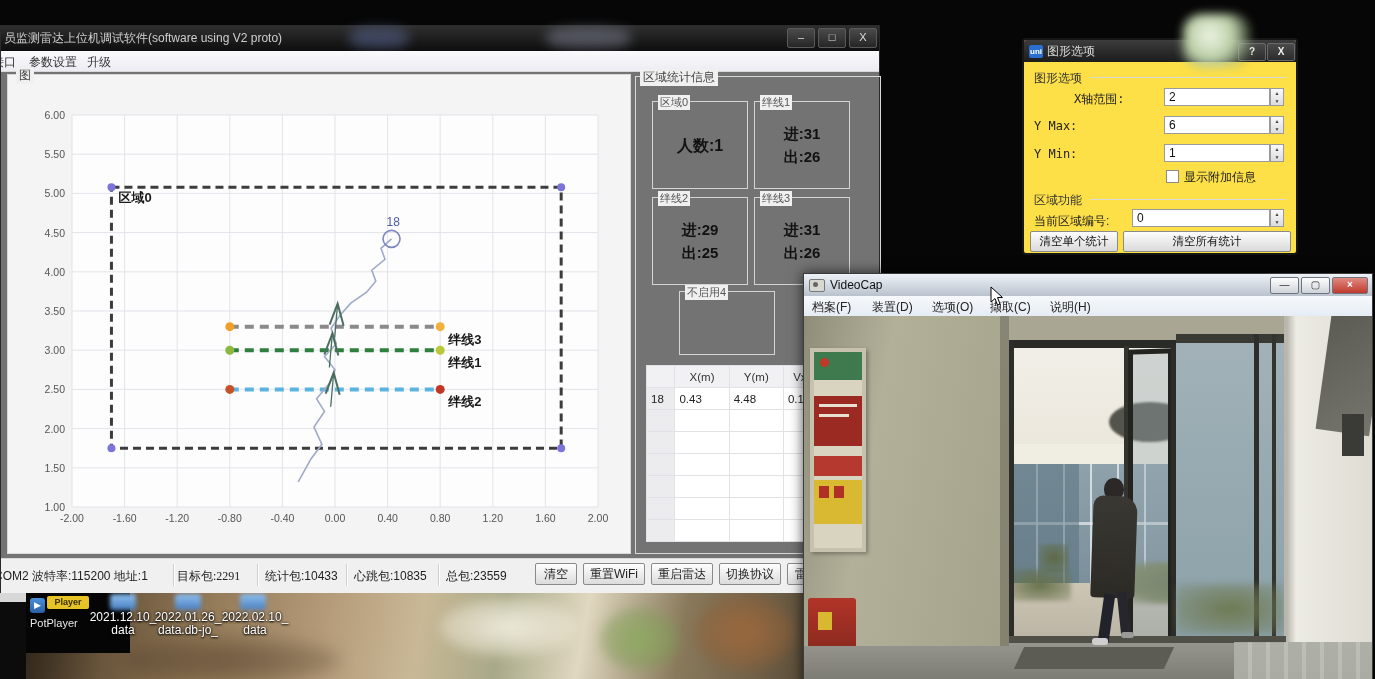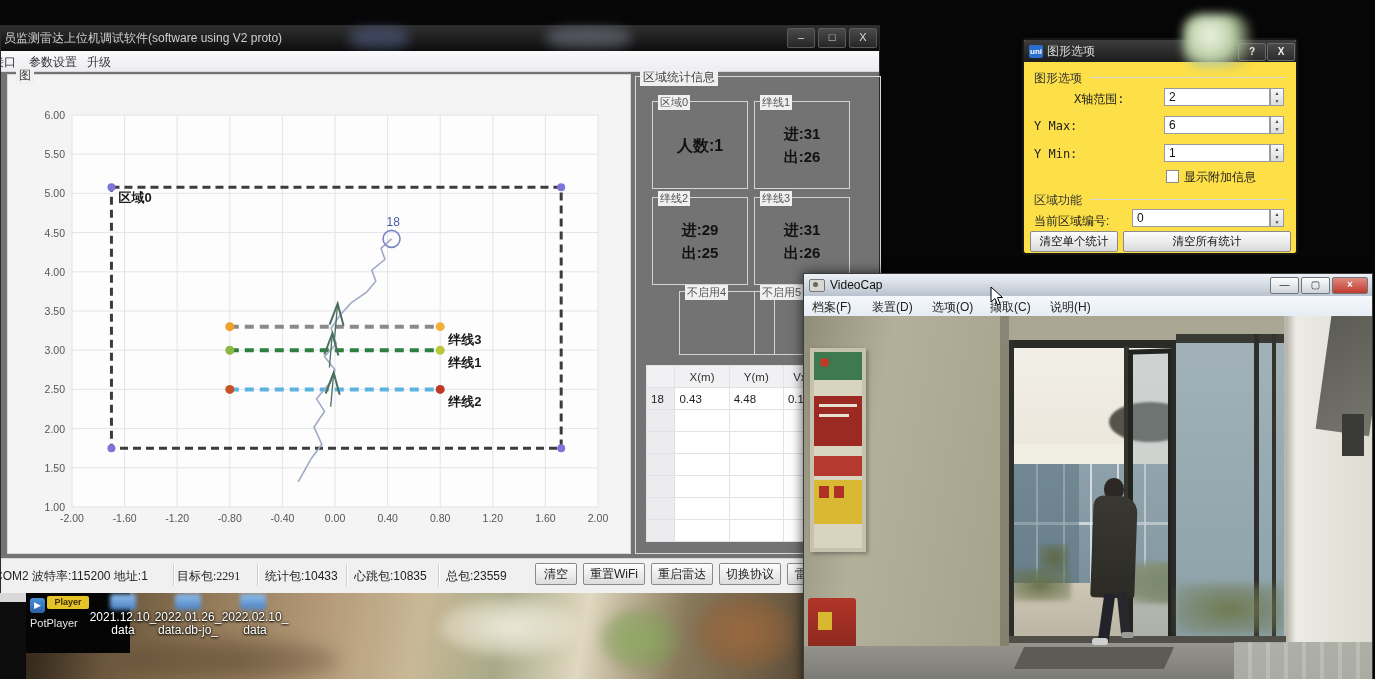--- a/index.html
+++ b/index.html
@@ -269,23 +269,20 @@
       <div class="sbox-val">出:25</div>
     </div>
     <div class="sbox" style="left:118px;top:120px;">
       <span class="sbox-label">绊线3</span>
       <div class="sbox-val">进:31</div>
       <div class="sbox-val">出:26</div>
     </div>
     <div class="sbox" style="left:16px;top:214px;height:62px;margin-left:27px;">
       <span class="sbox-label">不启用4</span>
     </div>
-    <div class="sbox" style="left:118px;top:214px;height:62px;">
-      <span class="sbox-label">不启用5</span>
-    </div>
 
     <table class="stats-table">
       <colgroup>
           <col style="width:24px">
           <col style="width:56px">
           <col style="width:56px">
           <col style="width:60px">
           <col style="width:36px">
         </colgroup>
       <tbody>

